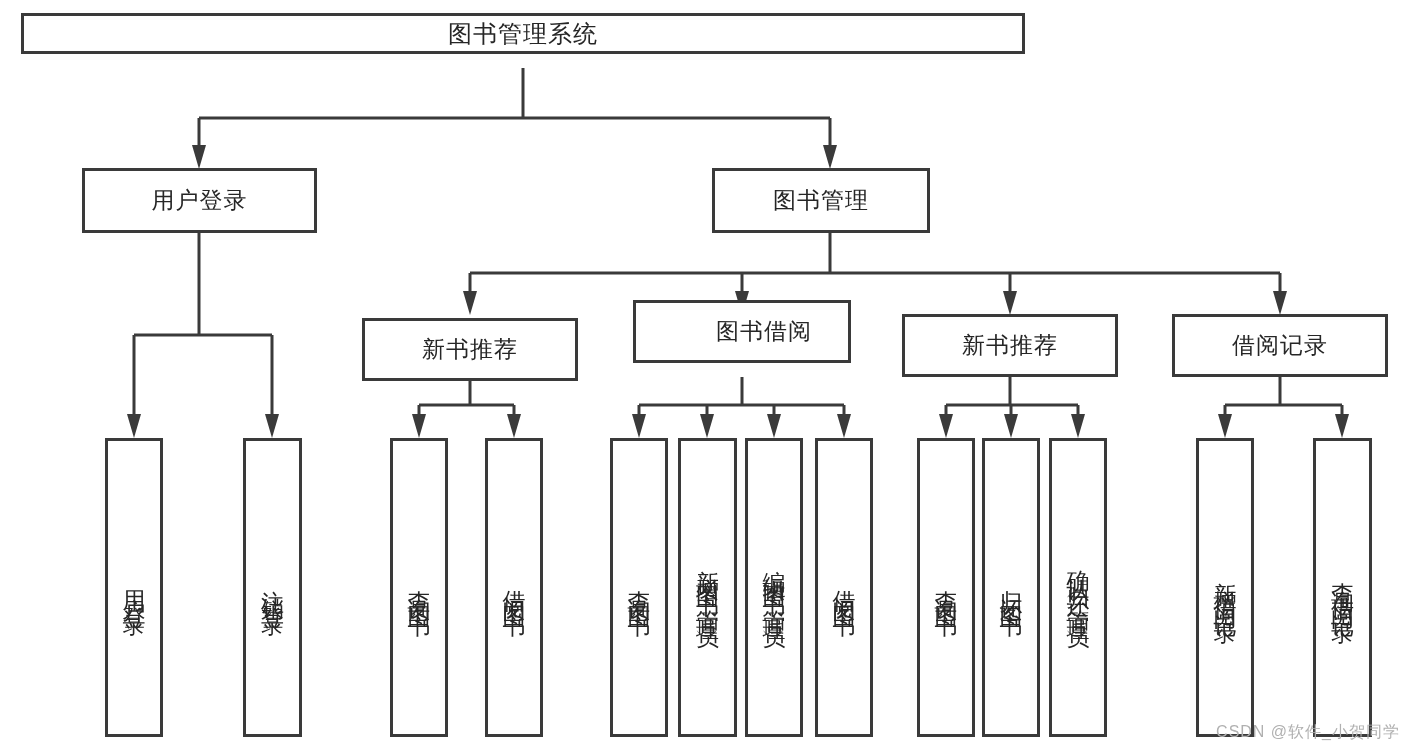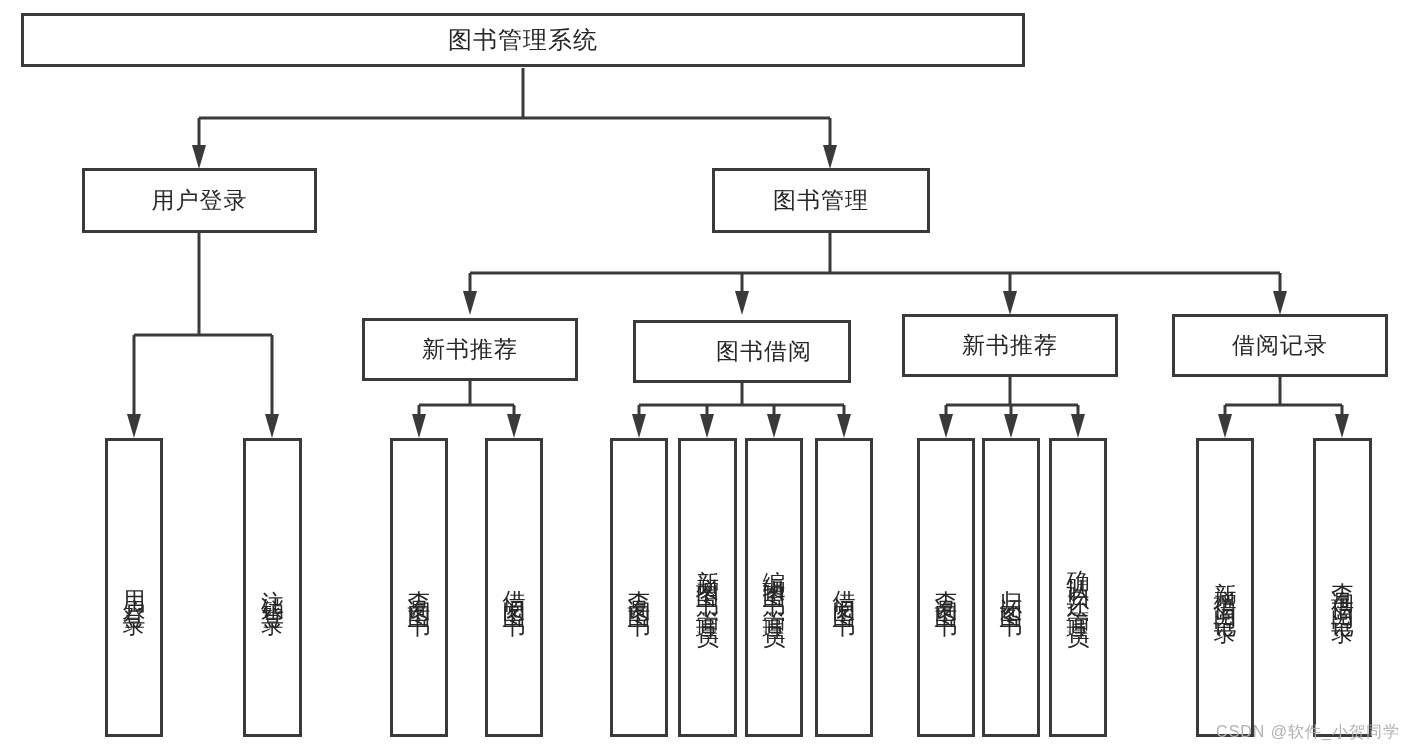--- a/index.html
+++ b/index.html
@@ -93,27 +93,27 @@
 
       <polygon points="939,414 953,414 946,438"></polygon>
       <polygon points="1004,414 1018,414 1011,438"></polygon>
       <polygon points="1071,414 1085,414 1078,438"></polygon>
 
       <polygon points="1218,414 1232,414 1225,438"></polygon>
       <polygon points="1335,414 1349,414 1342,438"></polygon>
     </g>
   </svg>
 
-  <div class="node root" style="left:21px;top:13px;width:1004px;height:54px;">图书管理系统</div>
+  <div class="node root" style="left:21px;top:13px;width:1004px;height:41px;">图书管理系统</div>
 
   <div class="node" style="left:82px;top:168px;width:235px;height:65px;">用户登录</div>
   <div class="node" style="left:712px;top:168px;width:218px;height:65px;">图书管理</div>
 
   <div class="node" style="left:362px;top:318px;width:216px;height:63px;">新书推荐</div>
-  <div class="node" style="left:633px;top:320px;width:218px;height:63px;padding-left:44px;">图书借阅</div>
+  <div class="node" style="left:633px;top:300px;width:218px;height:63px;padding-left:44px;">图书借阅</div>
   <div class="node" style="left:902px;top:314px;width:216px;height:63px;">新书推荐</div>
   <div class="node" style="left:1172px;top:314px;width:216px;height:63px;">借阅记录</div>
 
   <div class="leaf" style="left:105px;width:58px;">
     <span>用户登录</span>
   </div>
   <div class="leaf" style="left:243px;width:59px;">
     <span>注销登录</span>
   </div>
 

